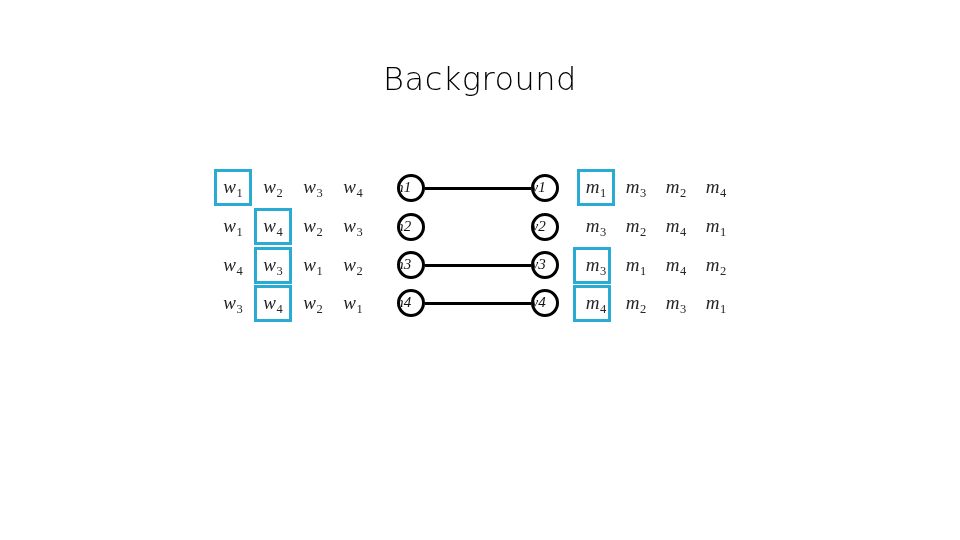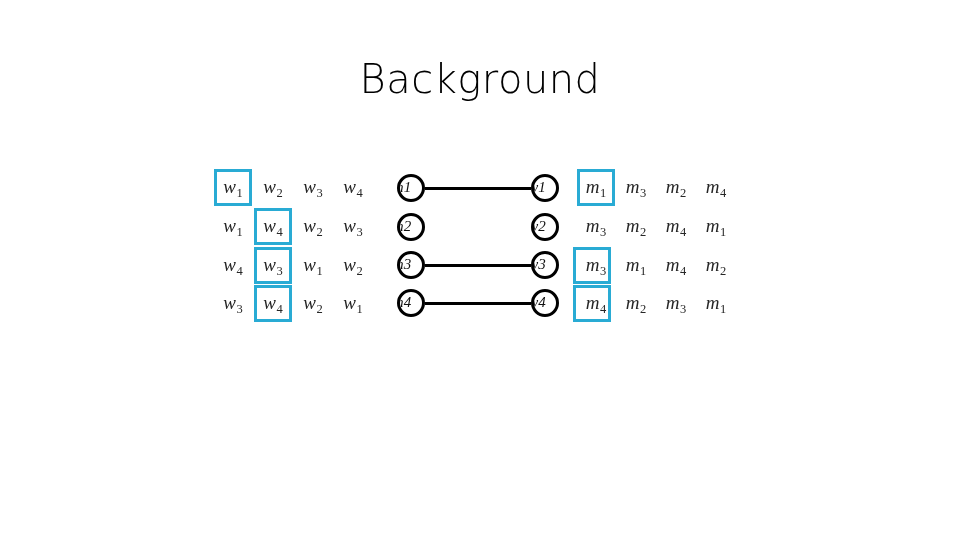--- a/index.html
+++ b/index.html
@@ -27,21 +27,21 @@
 
   
   #slide-title {
     position: absolute;
     left: 0;
     top: 55px;
     width: 960px;
     text-align: center;
     font-family: "DejaVu Sans", sans-serif;
     font-weight: 300;
-    font-size: 40px;
+    font-size: 32px;
     line-height: 48px;
     letter-spacing: 0.5px;
     color: #000000;
     white-space: nowrap;
   }
 
   
   #slide-caption {
     position: absolute;
     left: 0;

